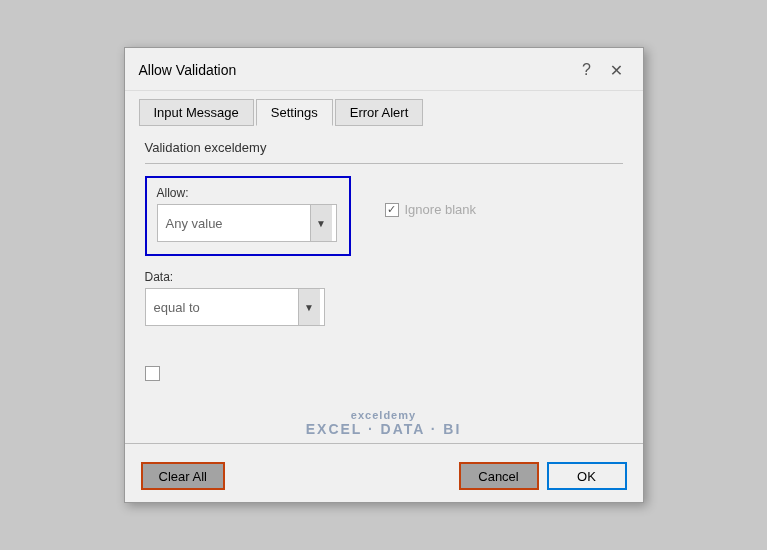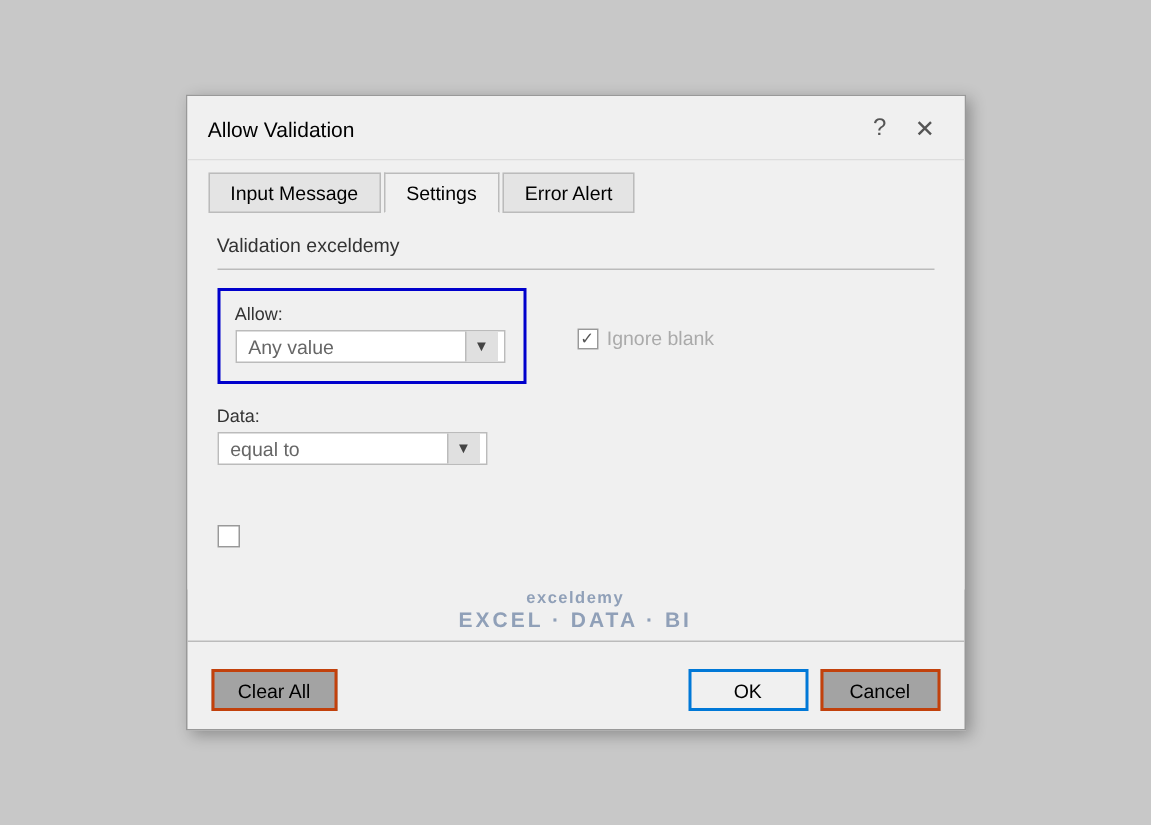--- a/index.html
+++ b/index.html
@@ -110,21 +110,21 @@
     .allow-row {
       display: flex;
       align-items: center;
       gap: 20px;
     }
     .dropdown {
       display: flex;
       align-items: center;
       background: #fff;
       border: 1px solid #bbb;
-      height: 22px;
+      height: 38px;
       padding: 0 4px 0 8px;
       cursor: pointer;
     }
     .dropdown-allow {
       width: 180px;
     }
     .dropdown-data {
       width: 180px;
     }
     .dropdown-text {
@@ -306,17 +306,17 @@
     <span style="font-size:14px; letter-spacing:2px;">EXCEL · DATA · BI</span>
   </div>
 
   <hr class="footer-divider">
 
   <div class="footer">
     <div class="footer-left">
       <button class="btn">Clear All</button>
     </div>
     <div class="footer-right">
+      <button class="btn">Cancel</button>
       <button class="btn ok-btn">OK</button>
-      <button class="btn">Cancel</button>
     </div>
   </div>
 </div>
 
 </body></html>

